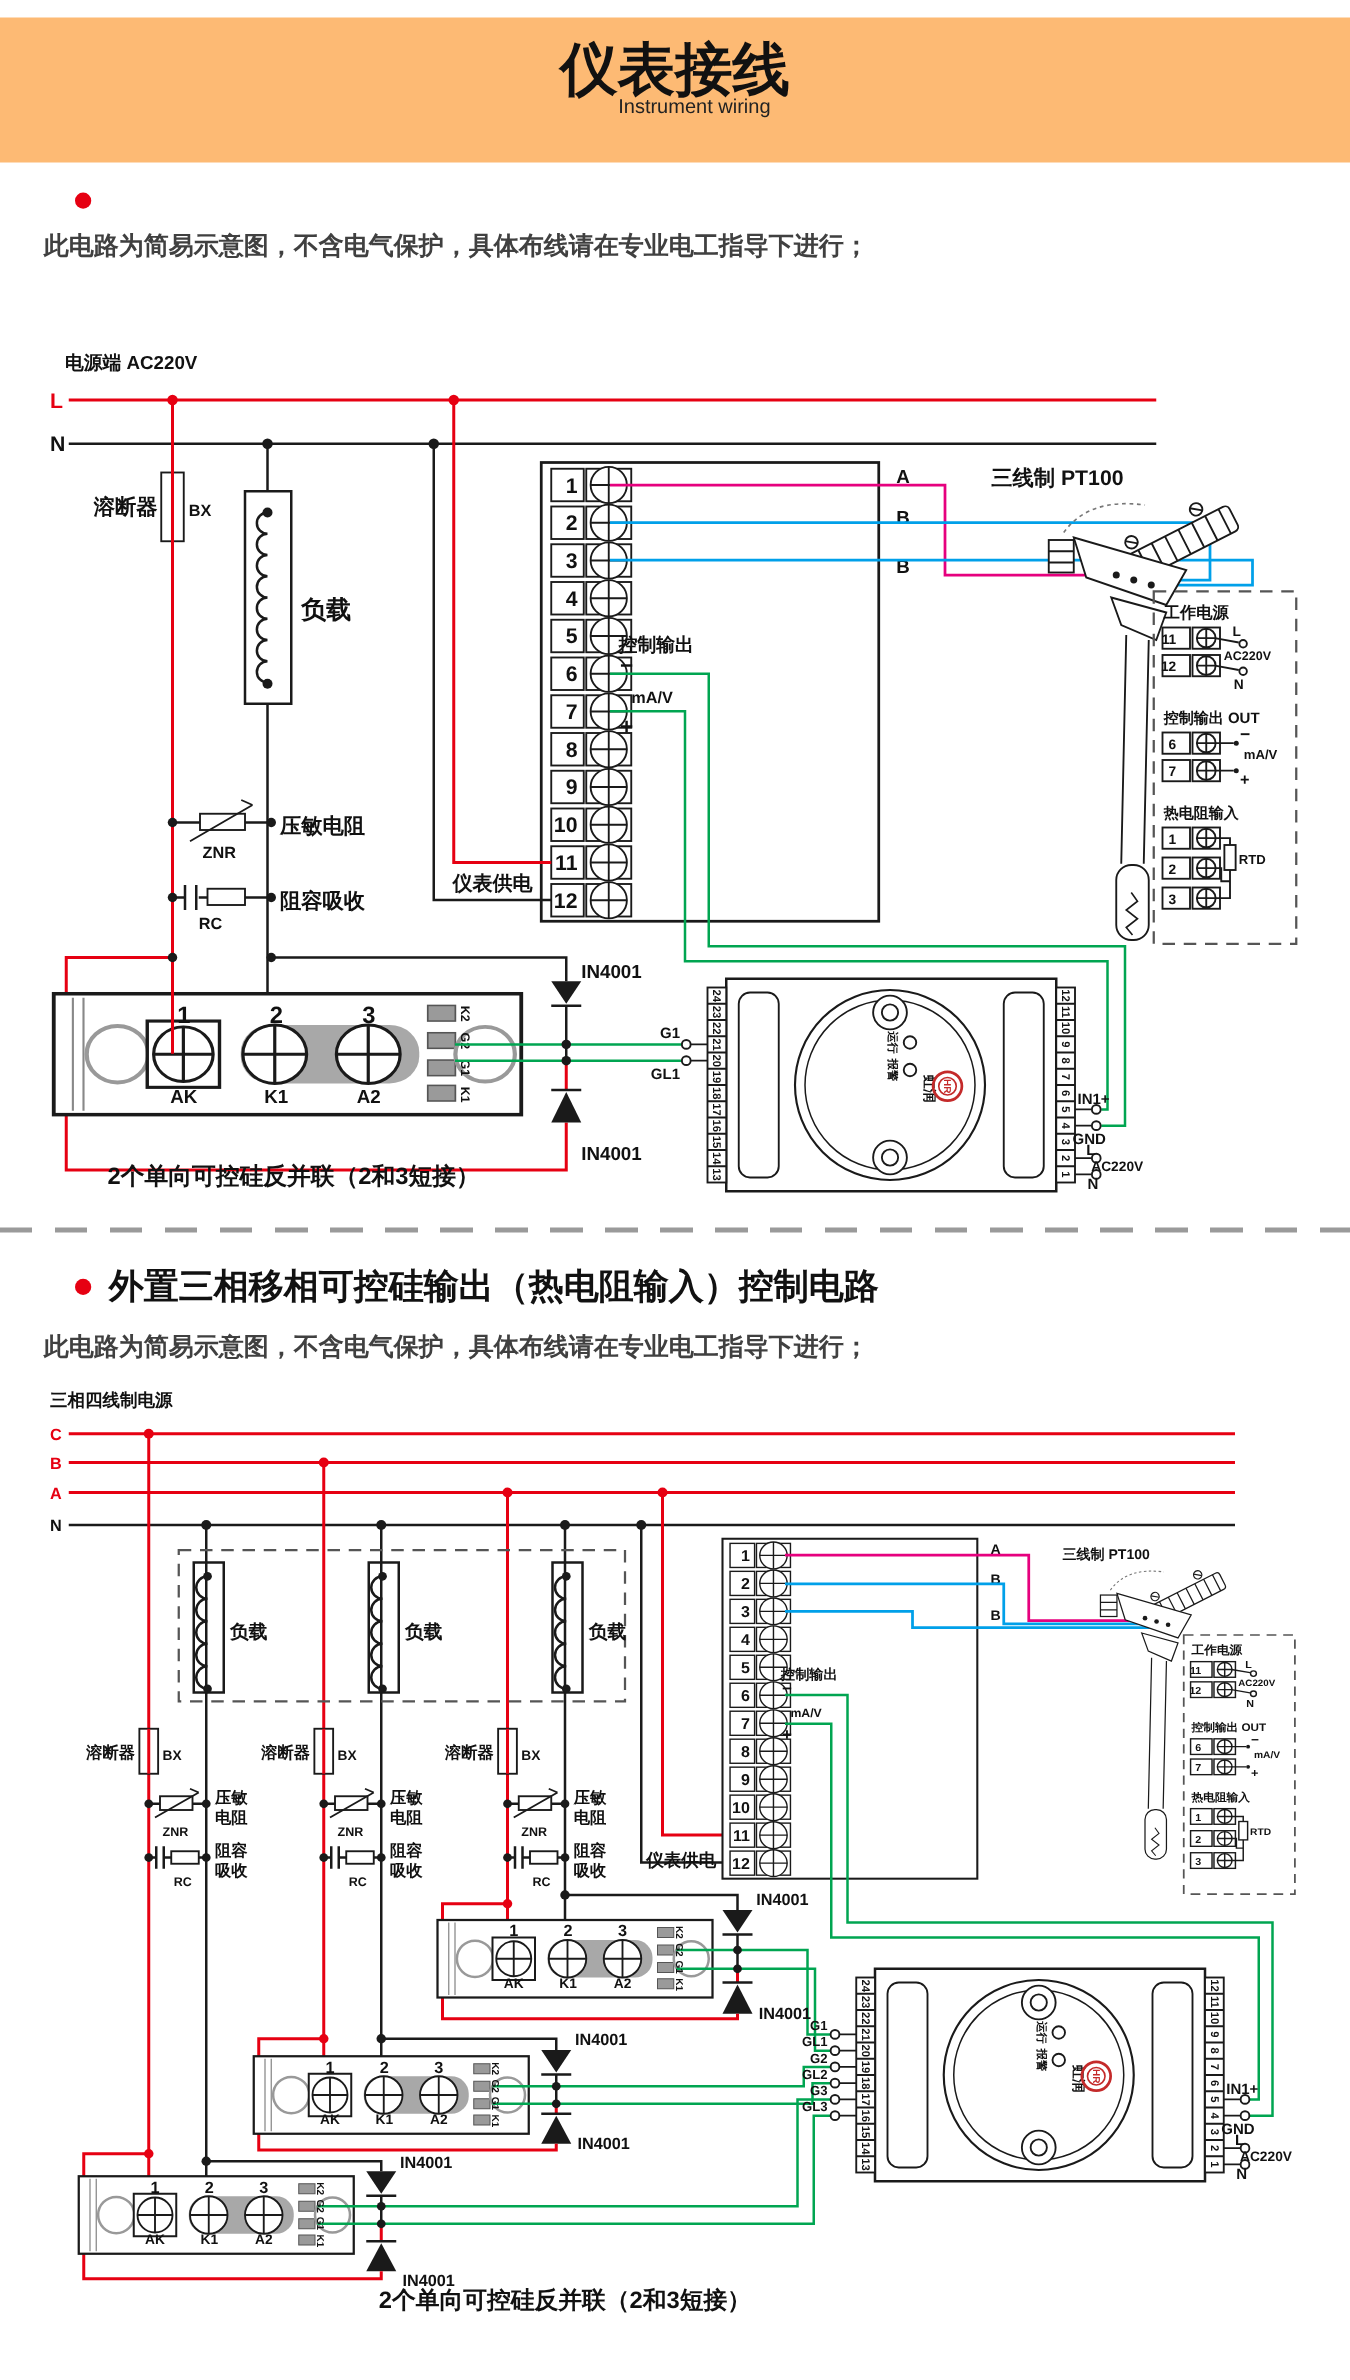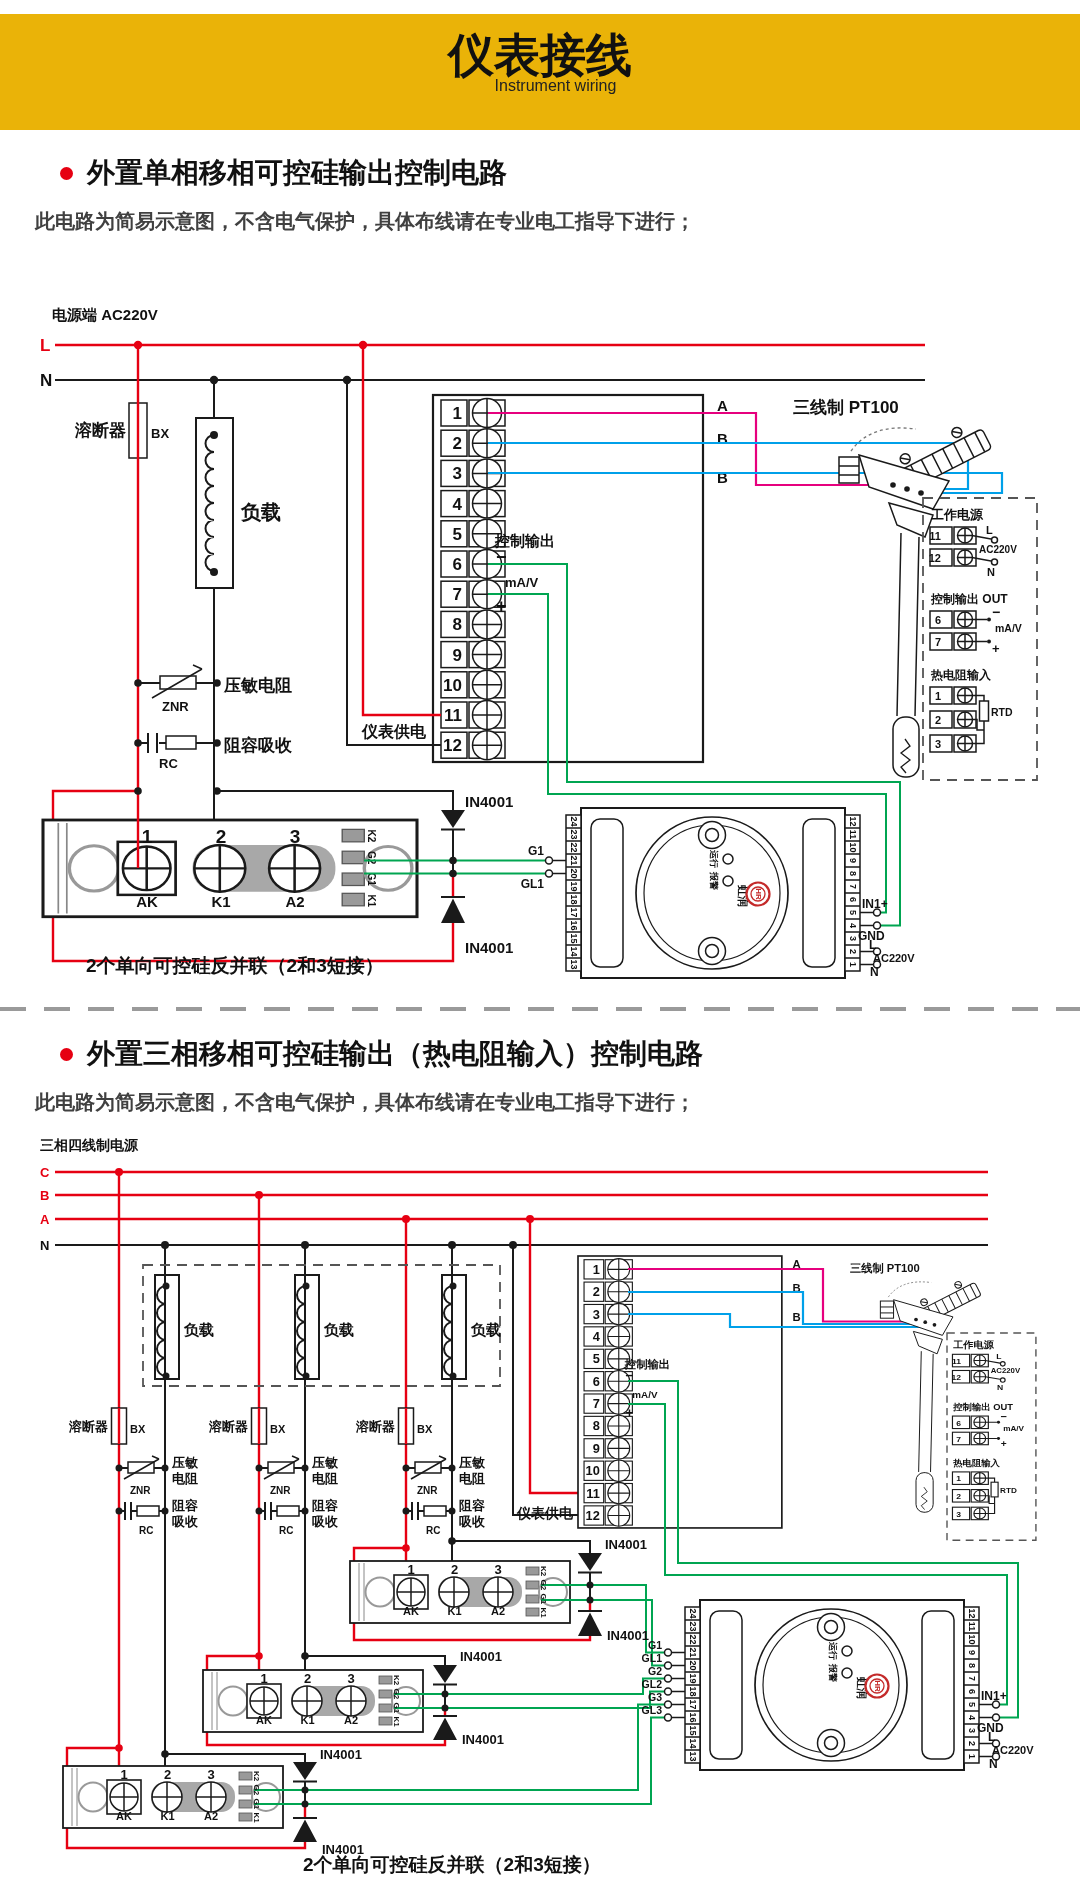--- a/index.html
+++ b/index.html
@@ -1,16 +1,16 @@
 <!DOCTYPE html>
 <html><head>
 <meta charset="utf-8">
 <style>
   html,body{margin:0;padding:0;background:#fff;width:1080px;font-family:"Liberation Sans","DejaVu Sans",sans-serif;}
-  .hdr{margin-top:14px;height:116px;background:#eab308;text-align:center;}
+  .hdr{margin-top:14px;height:116px;background:#fdba74;text-align:center;}
   .hdr .ht{font-size:46px;font-weight:700;color:#111;padding-top:16px;line-height:1.1;}
   .hdr .hs{font-size:16px;color:#222;margin-top:-4px;padding-left:31px;}
   .sec-title{margin:24px 0 0 60px;font-size:28px;font-weight:700;color:#111;display:flex;align-items:center;}
   .bullet{width:13px;height:13px;border-radius:50%;background:#e60012;margin-right:14px;flex:0 0 auto;}
   .sec-note{margin:16px 0 0 35px;font-size:20px;font-weight:700;color:#404040;}
   svg{display:block;}
   .divider{height:4px;margin:10px 0 0 0;background:repeating-linear-gradient(90deg,#9a9a9a 0 26px,transparent 26px 44px);}
   
   .k{stroke:#1a1a1a;stroke-width:2;fill:none;stroke-linecap:butt}
   .k1{stroke:#1a1a1a;stroke-width:1.5;fill:none}
@@ -37,21 +37,20 @@
 </head>
 <body>
 
 <div class="hdr">
   <div class="ht">仪表接线</div>
   <div class="hs">Instrument wiring</div>
 </div>
 
 <div class="sec-title">
   <span class="bullet"></span>
-  <span>外置单相移相可控硅输出控制电路</span>
 </div>
 <div class="sec-note">此电路为简易示意图，不含电气保护，具体布线请在专业电工指导下进行；</div>
 
 <svg width="1080" height="762" viewBox="0 0 1080 762">
   <defs>
 
     <g id="trow" class="k1">
       <rect class="wf" x="0" y="0" width="26" height="26"></rect>
       <rect class="wf" x="28" y="0" width="36" height="26"></rect>
       <circle class="wf" cx="46" cy="13" r="14.5"></circle>

